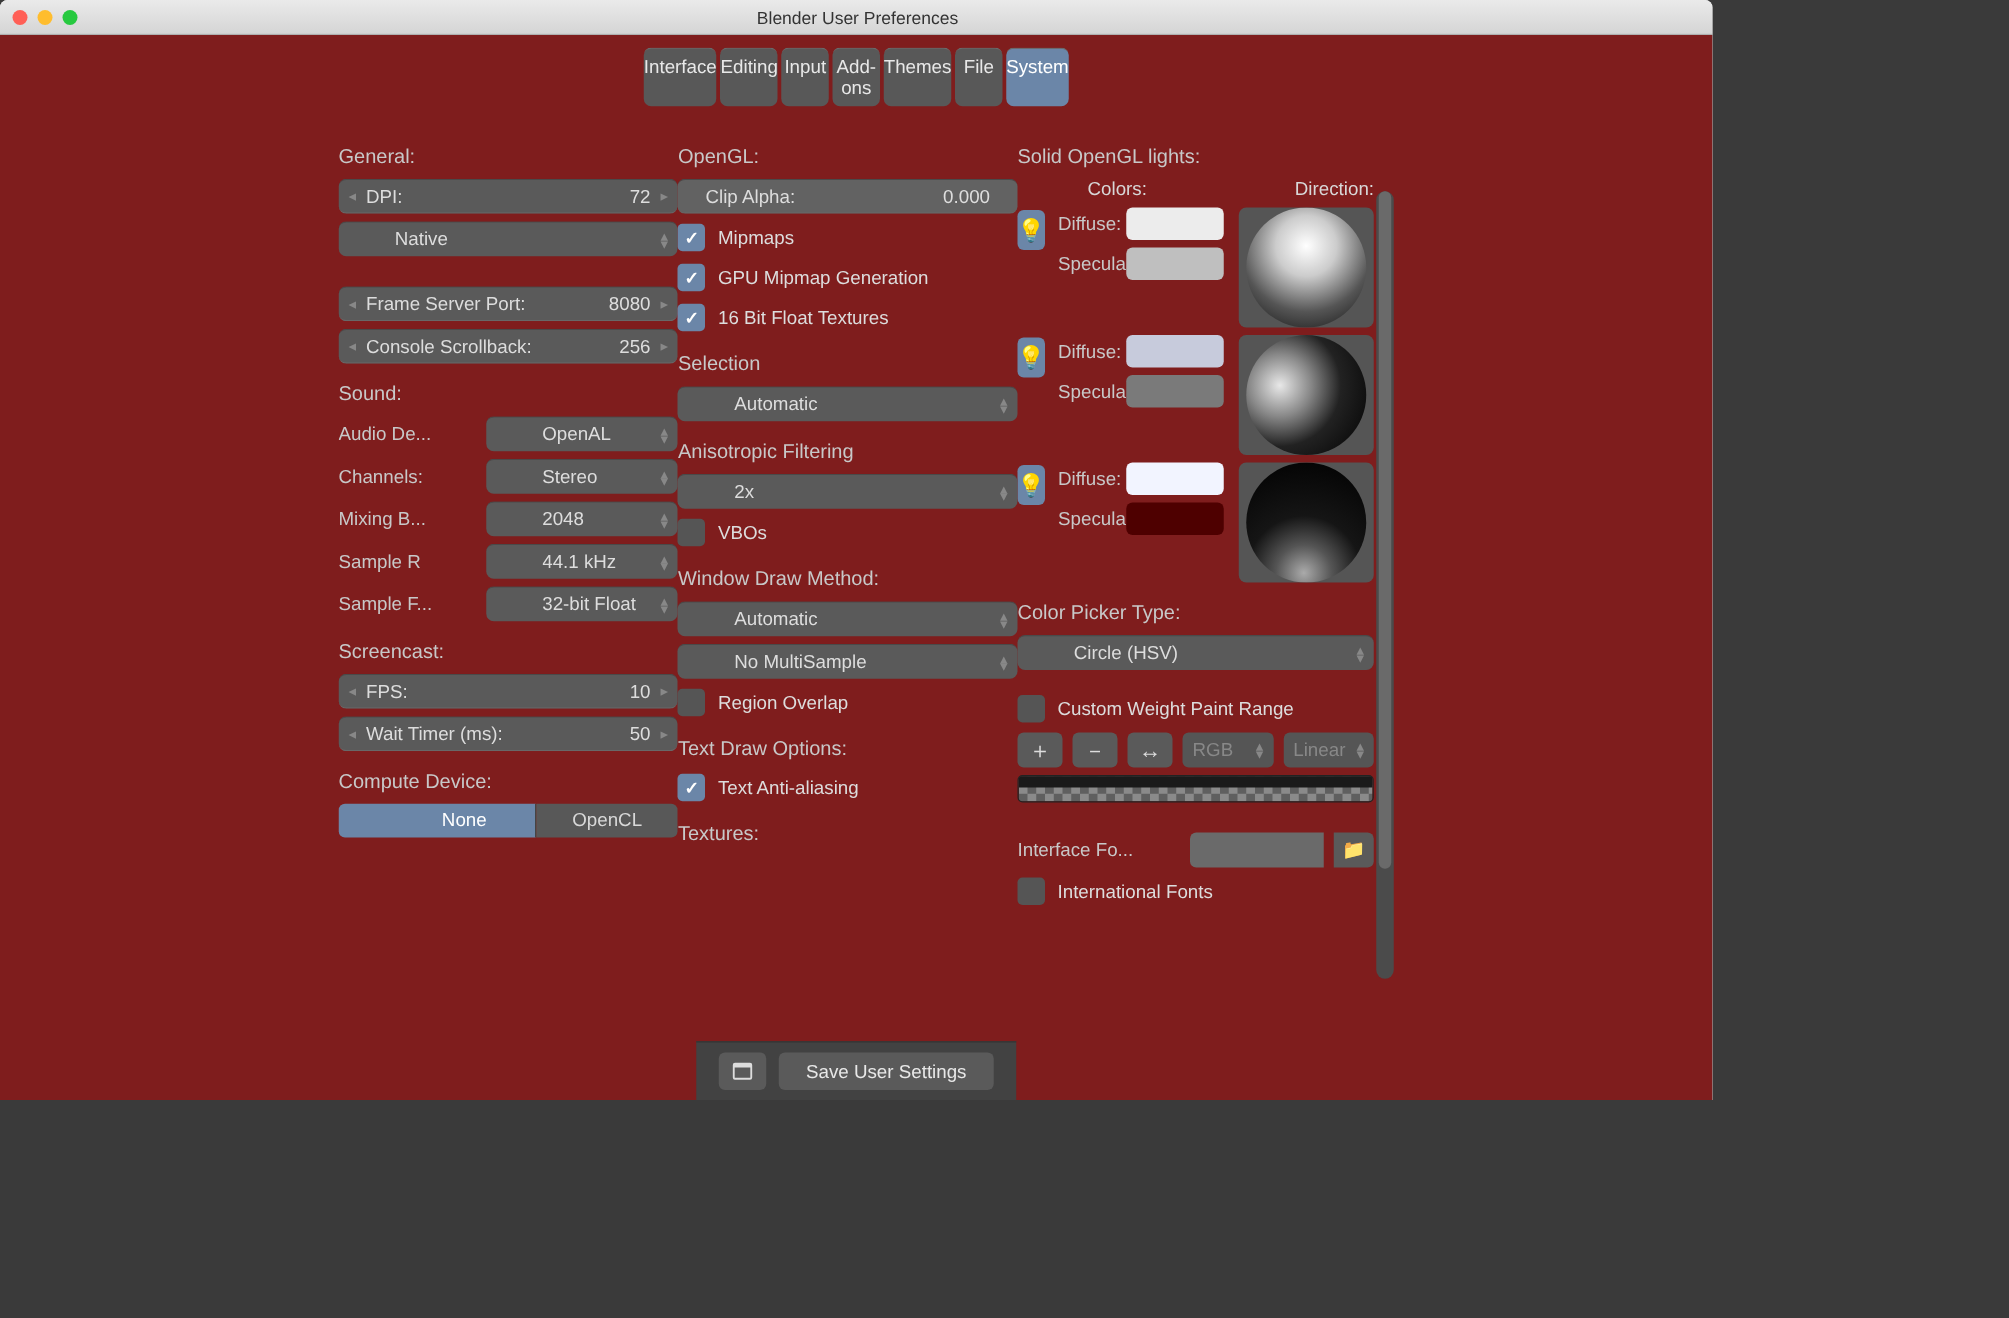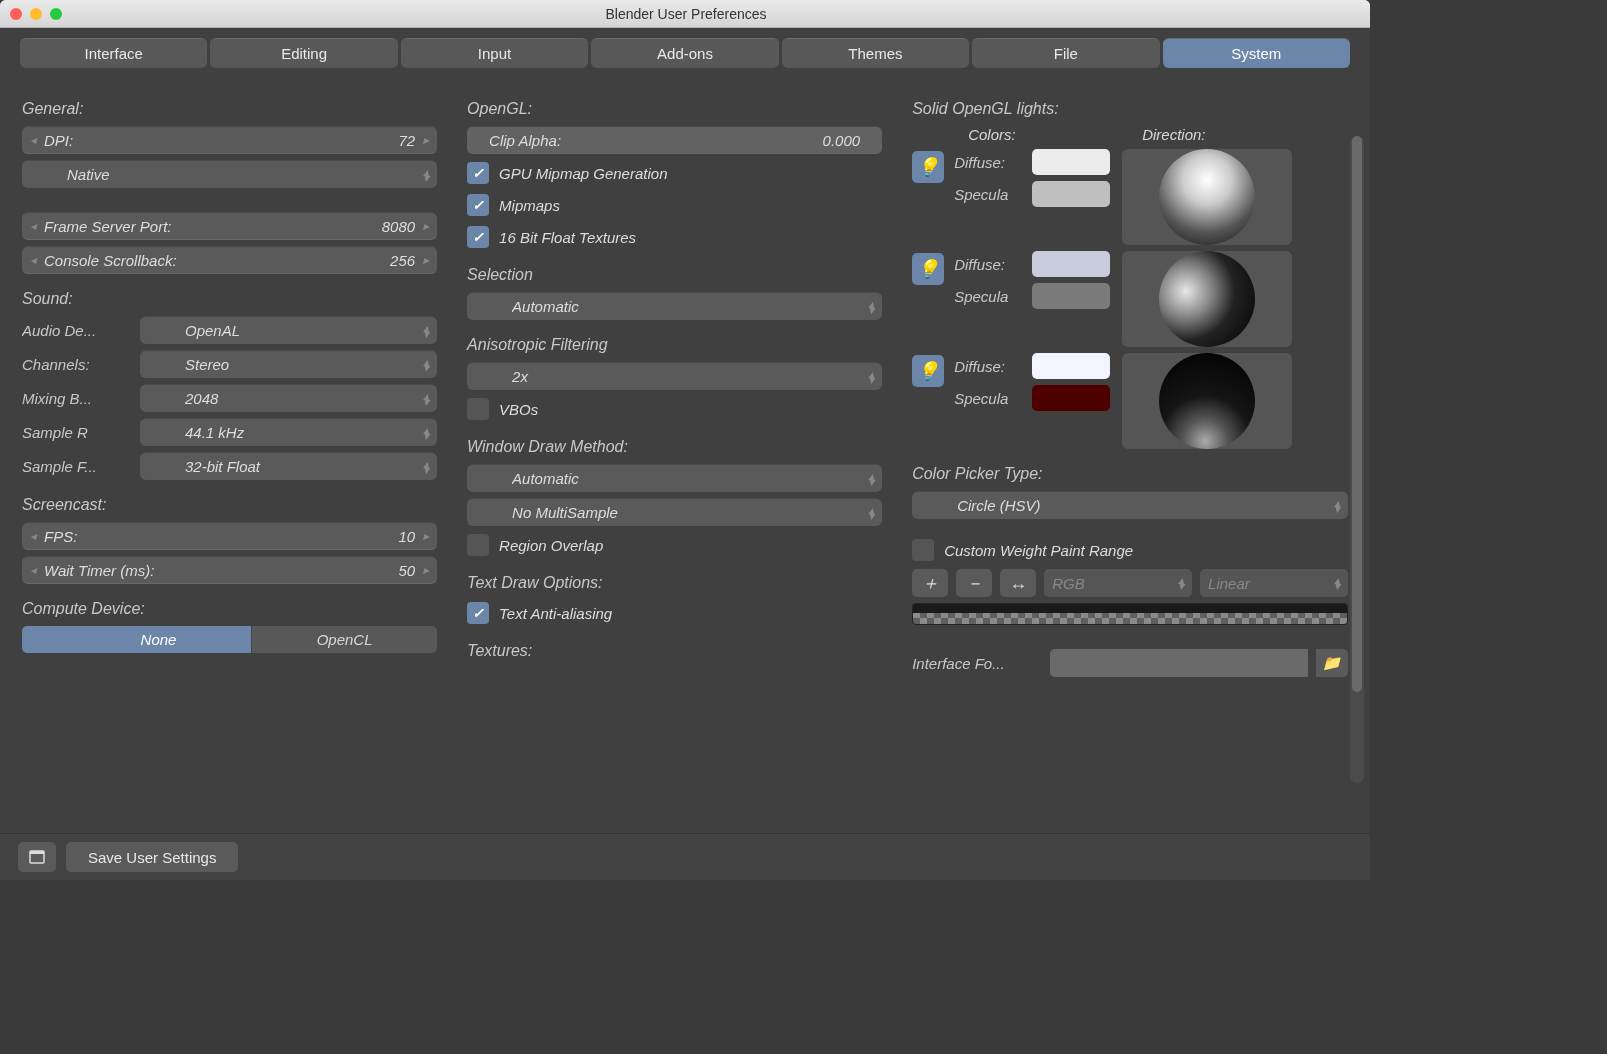--- a/index.html
+++ b/index.html
@@ -3,25 +3,25 @@
 <meta charset="utf-8">
 <style>
   * { box-sizing: border-box; margin: 0; padding: 0; font-family: -apple-system, BlinkMacSystemFont, "Segoe UI", Arial, sans-serif; }
   body { background: #3a3a3a; color: #d8d8d8; font-size: 15px; overflow: hidden; }
   .window { width: 1370px; height: 880px; background: #e8e8e8; border-radius: 6px 6px 0 0; overflow: hidden; }
   .titlebar { height: 28px; background: linear-gradient(#eaeaea,#d5d5d5); display:flex; align-items:center; padding: 0 10px; border-bottom:1px solid #b0b0b0; }
   .traffic { display:flex; gap:8px; }
   .tl { width:12px; height:12px; border-radius:50%; }
   .tl.red{background:#ff5f56;} .tl.yel{background:#ffbd2e;} .tl.grn{background:#27c93f;}
   .title { flex:1; text-align:center; color:#333; font-size:14px; }
-  .content { background:#404040; height: calc(100% - 28px); display:flex; flex-direction:column; }
+  .content { background:#7f1d1d; height: calc(100% - 28px); display:flex; flex-direction:column;align-items:center; }
   .tabs { display:flex; gap:3px; padding: 10px 20px 8px 20px; }
   .tab { flex:1; background:#585858; color:#e8e8e8; text-align:center; padding:6px 0; border-radius:6px; cursor:pointer; border-top:1px solid #6a6a6a; }
   .tab.active { background:#6b86a8; color:#fff; }
-  .prefs-body { flex:1; display:flex; gap:30px; padding: 14px 22px 0 22px; overflow:hidden; position:relative;font-style:italic; }
+  .prefs-body { flex:1; display:flex; padding: 14px 22px 0 22px; overflow:hidden; position:relative; }
   .col { flex:1; min-width:0; display:flex; flex-direction:column; gap:6px; }
   .col3 { flex:1.05; }
   .section-label { color:#c8c8c8; font-size:16px; margin-top:10px; margin-bottom:2px; }
   .num-field { background:#5a5a5a; border-radius:6px; height:28px; display:flex; align-items:center; padding:0 4px; border-top:1px solid #4a4a4a; border-bottom:1px solid #686868; }
   .nf-arrow { width:14px; text-align:center; color:#888; cursor:pointer; font-size:12px; }
   .nf-label { flex:1; color:#ddd; padding-left:4px; white-space:nowrap; overflow:hidden; text-overflow:ellipsis;}
   .nf-value { color:#ddd; padding-right:4px; }
   .dropdown { background:#5a5a5a; border-radius:6px; height:28px; display:flex; align-items:center; padding:0 10px; border-top:1px solid #4a4a4a; cursor:pointer; position:relative; }
   .dropdown .dd-label { flex:1; color:#ddd; white-space:nowrap; overflow:hidden; text-overflow:ellipsis;margin-left:35px;}
   .dd-caret { color:#888; font-size:12px; display:flex; flex-direction:column; line-height:6px; position:absolute; right:8px;}
@@ -184,25 +184,25 @@
       <div class="col">
         <div class="section-label">OpenGL:</div>
         <div class="num-field" style="background:#626262">
           <span class="nf-arrow" style="opacity:0">◂</span>
           <span class="nf-label">Clip Alpha:</span>
           <span class="nf-value">0.000</span>
           <span class="nf-arrow" style="opacity:0">▸</span>
         </div>
         <div class="check-row">
             <div class="checkbox checked"></div>
+            <span class="cl">Mipmaps</span>
+          </div>
+        <div class="check-row">
+            <div class="checkbox checked"></div>
             <span class="cl">GPU Mipmap Generation</span>
-          </div>
-        <div class="check-row">
-            <div class="checkbox checked"></div>
-            <span class="cl">Mipmaps</span>
           </div>
         <div class="check-row">
             <div class="checkbox checked"></div>
             <span class="cl">16 Bit Float Textures</span>
           </div>
 
         <div class="section-label">Selection</div>
         <div class="dropdown">
             <span class="dd-label">Automatic</span>
             <span class="dd-caret">▴<br>▾</span>
@@ -327,20 +327,24 @@
         <div class="gradient-bar"></div>
 
         <div style="height:12px"></div>
         <div class="row">
           <div class="lab" style="width:130px">Interface Fo...</div>
           <div class="path-field"></div>
           <div class="folder-btn">
               <span>📁</span>
             </div>
         </div>
+        <div class="check-row">
+            <div class="checkbox"></div>
+            <span class="cl">International Fonts</span>
+          </div>
       </div>
 
       <div class="scrollbar">
           <div class="scrollbar-thumb"></div>
         </div>
     </div>
 
     <div class="footer">
       <div class="icon-btn">
         <svg width="18" height="18" viewBox="0 0 18 18">

